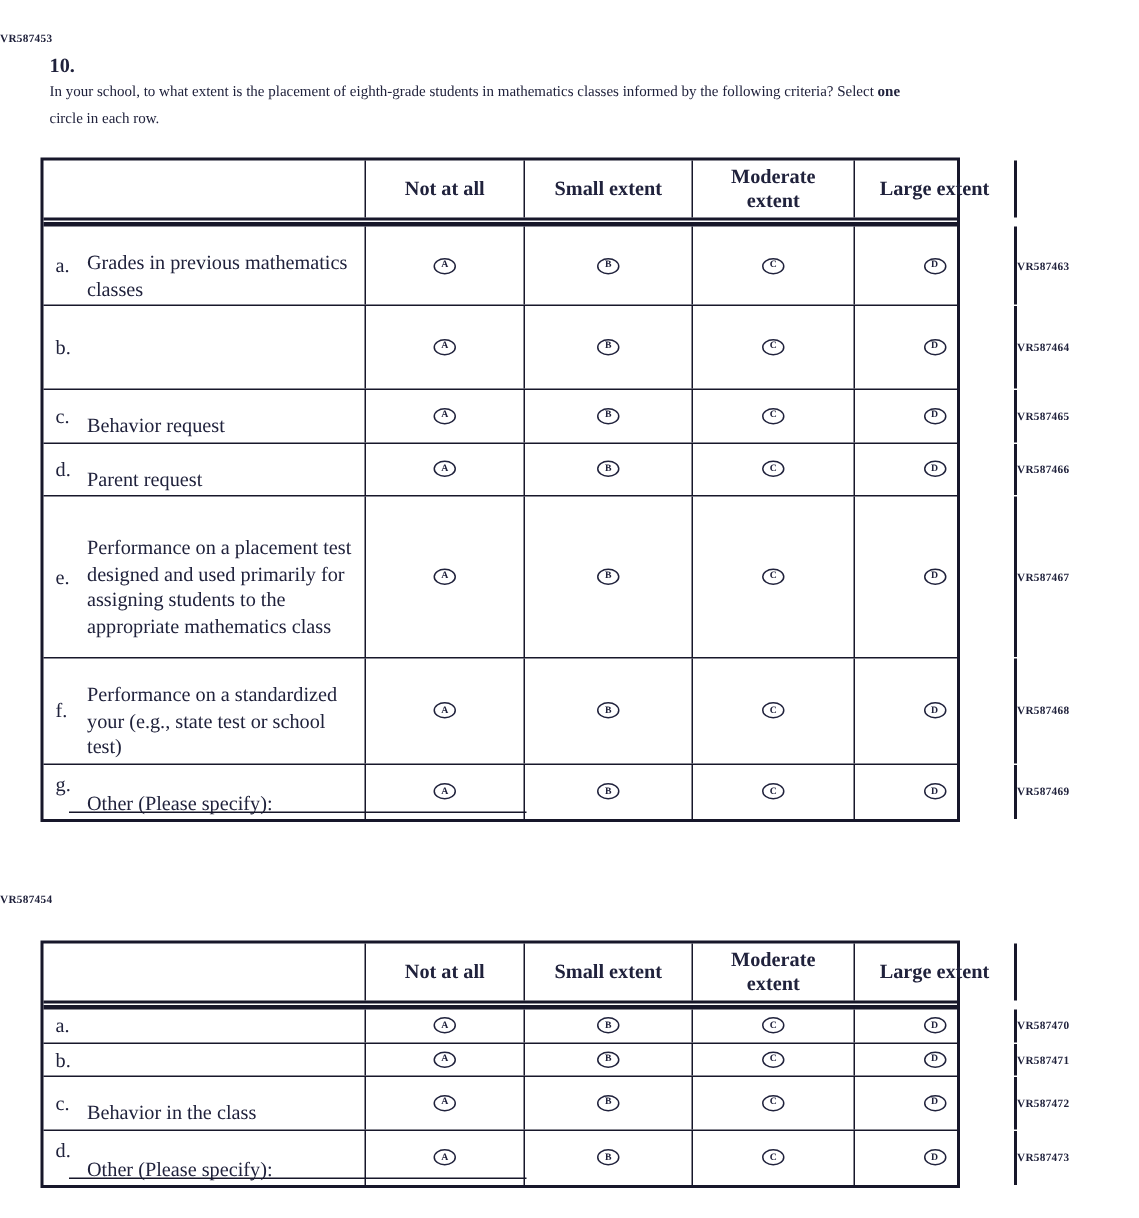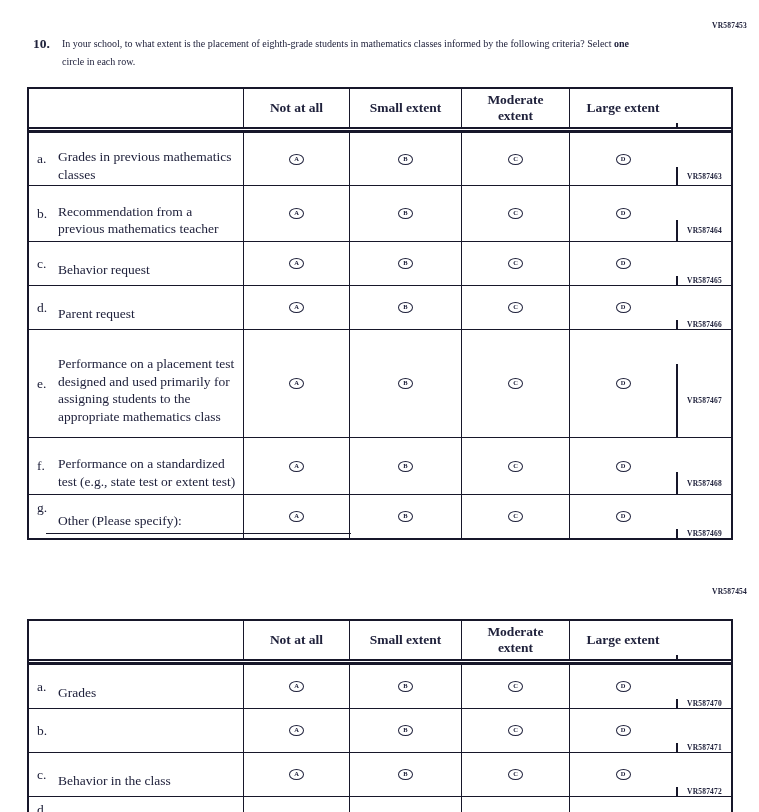--- a/index.html
+++ b/index.html
@@ -7,51 +7,51 @@
   .page {
     position:relative;
     width:759px; height:812px;
     background:#ffffff;
     font-family:"Liberation Serif","DejaVu Serif",serif;
     color:#20223c;
     overflow:hidden;
   }
   .q-block { position:relative; }
   .vr-top {
-    text-align:right;
     margin-right:12px;
     font-size:7.5px;
     font-weight:600;
     letter-spacing:0.2px;
     height:11px;
     line-height:11px;
   }
   .q-head {
     display:flex;
     margin-left:33px;
     margin-top:4px;
+    flex-direction:column;
   }
   .q-num {
     font-weight:bold;
     font-size:13.5px;
     line-height:18px;
     width:29px;
     flex:none;
   }
   .q-text {
     width:582px;
     font-size:10px;
     line-height:18px;
   }
   .q-text b { font-weight:bold; }
 
   
   .tbl {
     margin-left:27px;
-    width:706px;
+    width:613px;
     border:2px solid #17172a;
     margin-top:16px;
   }
   .row {
     position:relative;
     display:grid;
     grid-template-columns:214px 106px 112px 108px 107px 1fr;
     border-top:1.5px solid #17172a;
   }
   .row.header { border-top:none; border-bottom:5px double #17172a; min-height:43px; }
@@ -87,21 +87,20 @@
     align-items:center;
     justify-content:center;
   }
   .cell.vr {
     display:flex;
     align-items:center;
     justify-content:center;
     font-size:7.5px;
     font-weight:600;
     letter-spacing:0.2px;
-    margin-top:34px;
   }
   .bubble {
     display:inline-flex;
     align-items:center;
     justify-content:center;
     width:15px; height:11px;
     border:1.3px solid #20223c;
     border-radius:50%;
     cursor:pointer;
   }
@@ -170,21 +169,20 @@
             <span class="bubble">
               <i>D</i>
             </span>
           </div>
         <div class="cell vr">VR587463</div>
       </div>
 
       <div class="row body" style="min-height:56px">
         <div class="cell label">
             <span class="ltr">b.</span>
-            <span class="lbl">Recommendation from a previous mathematics teacher</span>
           </div>
         <div class="cell opt">
             <span class="bubble">
               <i>A</i>
             </span>
           </div>
         <div class="cell opt">
             <span class="bubble">
               <i>B</i>
             </span>
@@ -282,21 +280,21 @@
             <span class="bubble">
               <i>D</i>
             </span>
           </div>
         <div class="cell vr">VR587467</div>
       </div>
 
       <div class="row body" style="min-height:57px">
         <div class="cell label">
             <span class="ltr">f.</span>
-            <span class="lbl">Performance on a standardized test (e.g., state test or extent test)</span>
+            <span class="lbl">Performance on a standardized your (e.g., state test or school test)</span>
           </div>
         <div class="cell opt">
             <span class="bubble">
               <i>A</i>
             </span>
           </div>
         <div class="cell opt">
             <span class="bubble">
               <i>B</i>
             </span>
@@ -354,21 +352,20 @@
         <div class="cell hdr">Not at all</div>
         <div class="cell hdr">Small extent</div>
         <div class="cell hdr">Moderate extent</div>
         <div class="cell hdr">Large extent</div>
         <div class="cell vr"></div>
       </div>
 
       <div class="row body">
         <div class="cell label">
             <span class="ltr">a.</span>
-            <span class="lbl">Grades</span>
           </div>
         <div class="cell opt">
             <span class="bubble">
               <i>A</i>
             </span>
           </div>
         <div class="cell opt">
             <span class="bubble">
               <i>B</i>
             </span>

